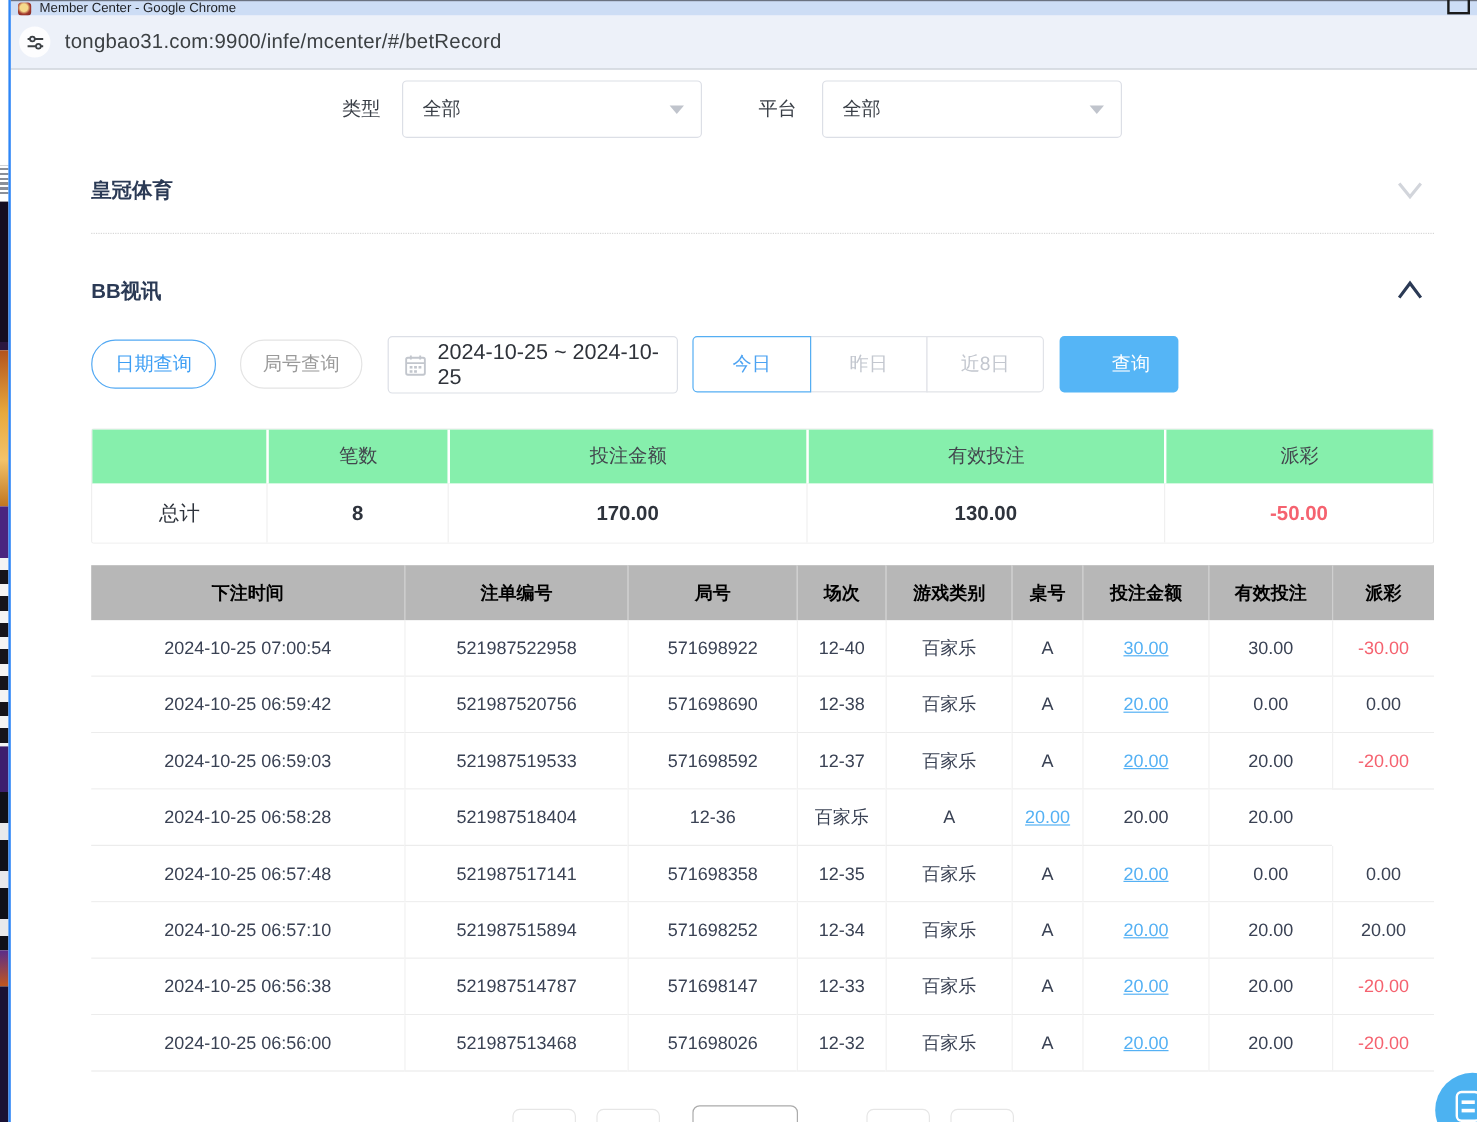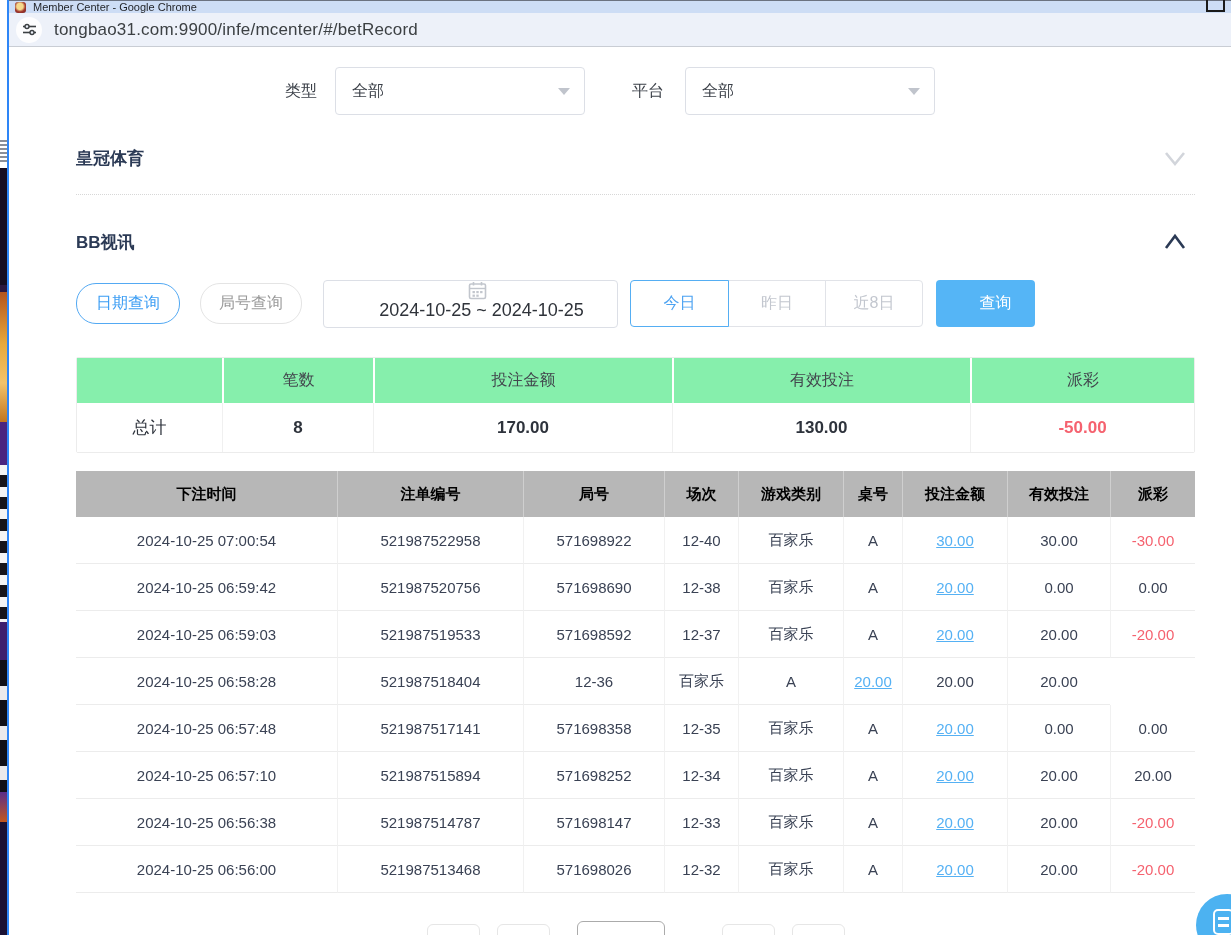--- a/index.html
+++ b/index.html
@@ -14,21 +14,21 @@
   .win-border { position:absolute; left:7px; top:0; width:2px; height:935px; background:#2e86f7; z-index:6; }
 
   
   .titlebar { position:absolute; left:9px; top:0; right:0; height:13px; background:#cdddf5; border-top:1px solid #6b7280; overflow:visible; z-index:4; }
   .favicon { position:absolute; left:6px; top:1px; width:11px; height:11px; border-radius:3px;
              background:radial-gradient(circle at 45% 40%, #f5d98b 0 35%, #a33a2e 60%, #6e1f1c 100%); }
   .win-title { position:absolute; left:24px; top:0; font-size:11px; color:#1f2125; line-height:13px; white-space:nowrap; }
   .max-btn { position:absolute; right:6px; top:-7px; width:19px; height:18px; border:2px solid #1a1a1a; background:transparent; }
 
   
-  .urlbar { position:absolute; left:9px; top:13px; right:0; height:34px; background:#edf1f9; border-bottom:1px solid #c9cdd4; z-index:4; display:flex; align-items:center; }
+  .urlbar { position:absolute; left:9px; top:13px; right:0; height:45px; background:#edf1f9; border-bottom:1px solid #c9cdd4; z-index:4; display:flex; align-items:center; }
   .tune-wrap { width:26px; height:26px; margin-left:7px; border-radius:50%; background:#fdfdfe; display:flex; align-items:center; justify-content:center; }
   .url-text { margin-left:12px; font-size:17px; color:#3c4043; letter-spacing:0.2px; }
 
   
   .content { position:absolute; left:9px; top:58px; right:0; bottom:0; background:#fff; overflow:hidden; }
   .page { margin-left:67px; width:1119px; padding-top:9px; position:relative; }
 
   
   .filter-row { display:flex; align-items:center; height:48px; }
   .f-label { font-size:16px; color:#3a3f47; }
@@ -42,22 +42,22 @@
   .section-head.crown { margin-top:31px;text-align:right; }
   .section-head.bb { margin-top:36px; }
   .section-title { font-size:17px; font-weight:bold; color:#2b3a55; }
   .divider { margin-top:24px; border-top:1px dotted #d7d7d7; height:0; }
 
   
   .controls { display:flex; align-items:flex-start; margin-top:26px; height:48px; }
   .pill { height:41px; margin-top:3px; border-radius:20px; display:flex; align-items:center; justify-content:center; font-size:16px; cursor:pointer; background:#fff; }
   .pill.active { width:104px; border:1px solid #53a9f3; color:#3d9ef4; }
   .pill.idle { width:102px; margin-left:20px; border:1px solid #e4e4e4; color:#9a9a9a;text-align:center; }
-  .date-box { width:295px; height:48px; margin-left:21px; border:1px solid #dcdfe6; border-radius:4px; background:#fff;
-              display:flex; align-items:center; padding-left:13px; cursor:pointer;flex-direction:column; }
+  .date-box { width:242px; height:48px; margin-left:21px; border:1px solid #dcdfe6; border-radius:4px; background:#fff;
+              display:flex; align-items:center; padding-left:13px; cursor:pointer; }
   .date-box .txt { margin-left:9px; font-size:18px; color:#2f333a; }
   .seg-group { display:flex; margin-left:12px; height:47px; }
   .seg-btn { width:98px; height:47px; background:#fff; border:1px solid #e1e3e8; display:flex; align-items:center; justify-content:center;
              font-size:16px; color:#c3c7cf; cursor:pointer; margin-left:-1px; }
   .seg-btn:first-child { margin-left:0; border-radius:4px 0 0 4px; width:99px; }
   .seg-btn:last-child { border-radius:0 4px 4px 0; }
   .seg-btn.active { border:1px solid #55aef3; color:#4da3f2; z-index:2; }
   .search-btn { width:99px; height:47px; margin-left:13px; border:none; border-radius:4px; background:#55b5f6; color:#fff; font-size:16px; cursor:pointer; font-family:inherit;padding-left:20px; }
 
   

